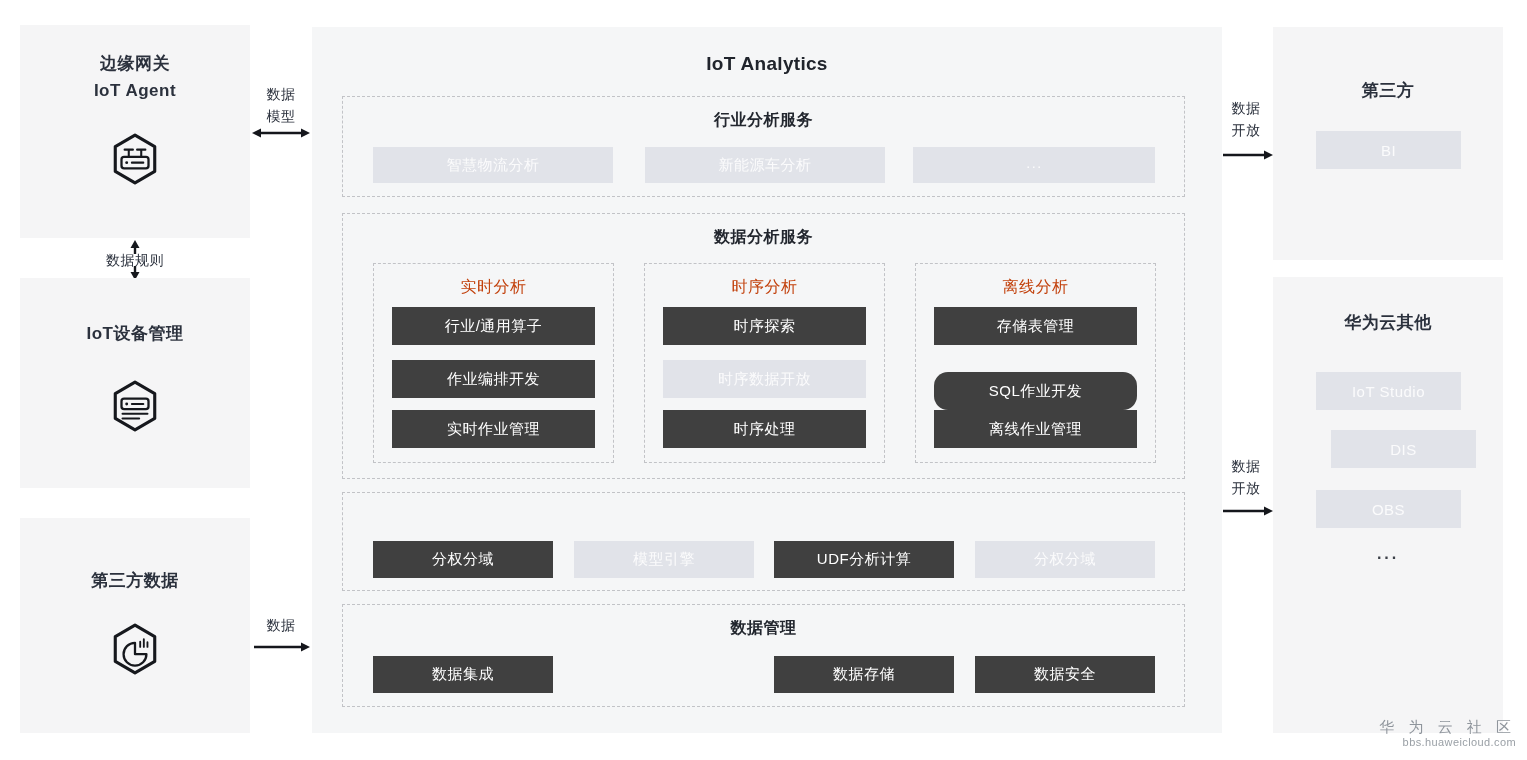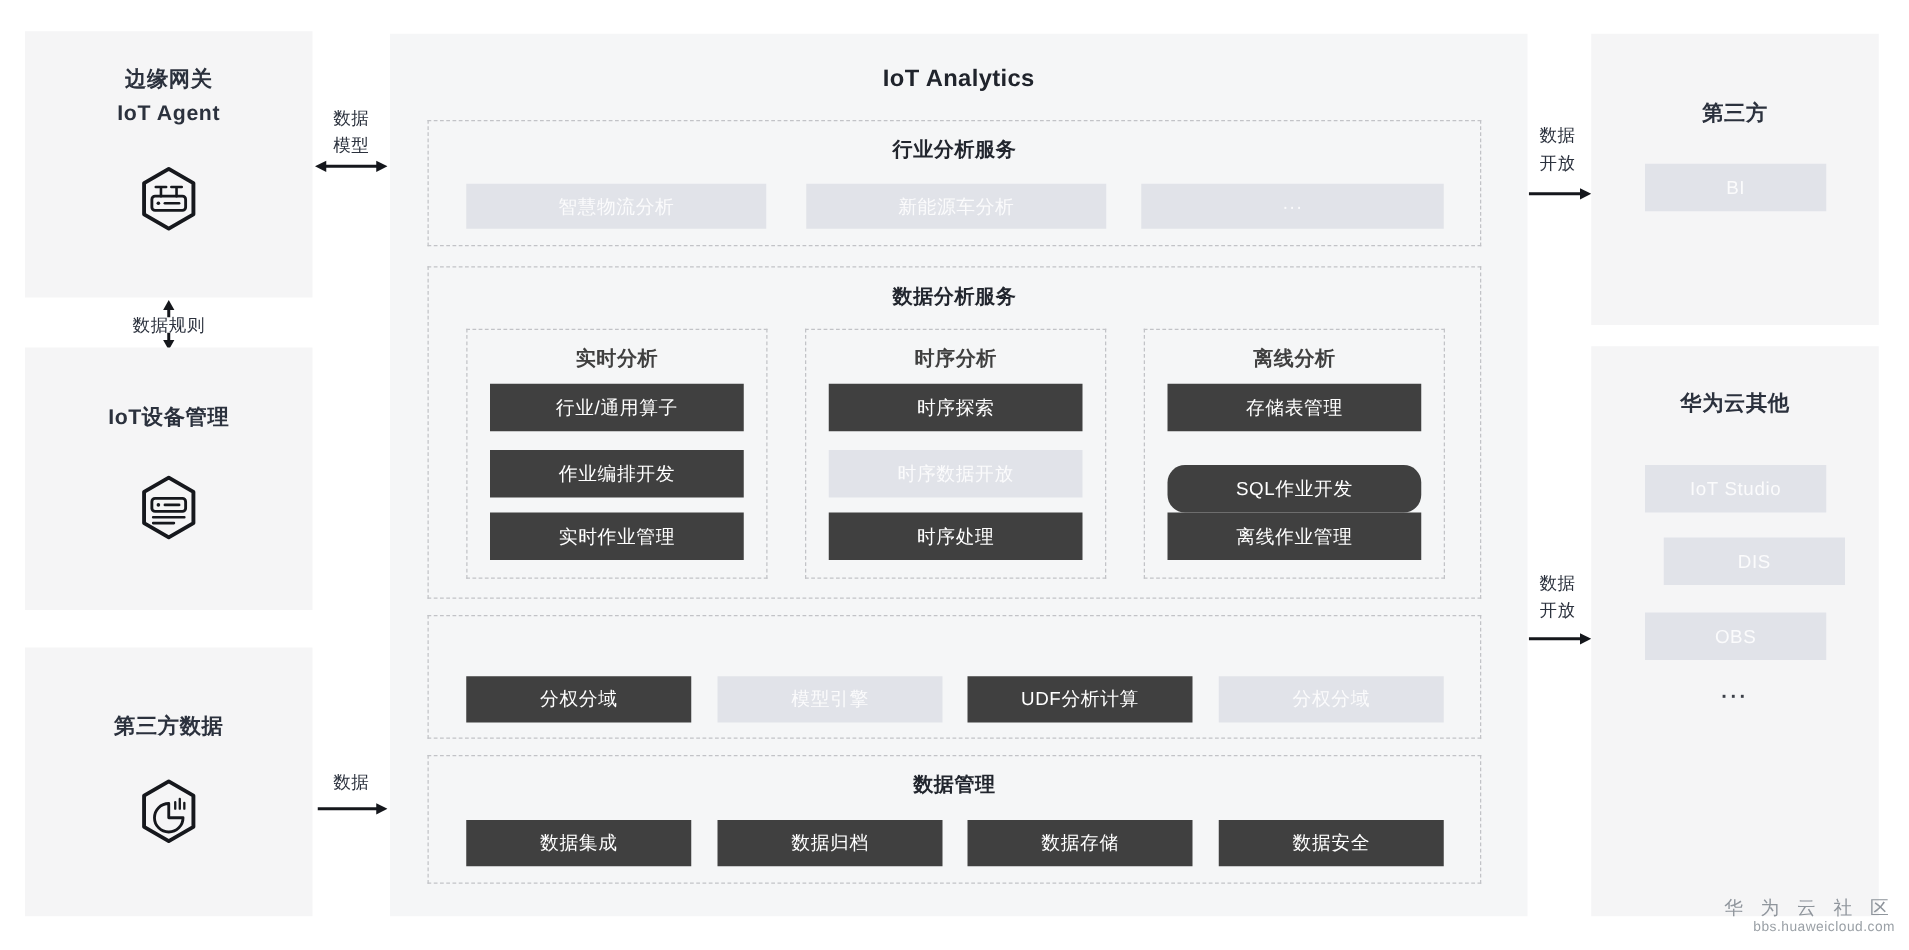--- a/index.html
+++ b/index.html
@@ -9,21 +9,21 @@
 
   .panel { position:absolute; background:#f5f5f6; }
   .panel-title { font-weight:600; font-size:17px; color:#2b313d; text-align:center; line-height:27px; letter-spacing:0.5px; }
   .icon-wrap { display:flex; justify-content:center; }
 
   .center-panel { position:absolute; left:312px; top:27px; width:910px; height:706px; background:#f5f6f7; }
   .center-title { text-align:center; font-size:19px; font-weight:700; color:#20242c; padding-top:26px; letter-spacing:0.3px; }
 
   .dashed { position:absolute; border:1px dashed #c2c3c7; }
   .section-title { text-align:center; font-weight:700; font-size:16px; color:#22262e; margin-top:13px; letter-spacing:0.5px; }
-  .group-title { text-align:center; font-weight:700; font-size:16px; color:#404040; margin-top:13px; letter-spacing:0.5px; }
+  .group-title { text-align:center; font-weight:400; font-size:16px; color:#c2410c; margin-top:13px; letter-spacing:0.5px; }
 
   .chip { position:absolute; display:flex; align-items:center; justify-content:center; font-size:15px; letter-spacing:0.5px; }
   .btn-blue { background:#404040; color:#ffffff; }
   .btn-gray { background:#e1e3e9; color:#fbfbfc; }
 
   .conn-label { position:absolute; font-size:14px; color:#2b313d; text-align:center; line-height:22px; letter-spacing:0.5px; }
   .arrow { position:absolute; }
   .more-text { position:absolute; font-size:16px; font-weight:700; color:#3c4048; text-align:center; letter-spacing:2px; }
 
   .watermark { position:absolute; right:11px; bottom:12px; text-align:right; }
@@ -139,21 +139,20 @@
     <div class="dashed" style="left:30px; top:465px; width:843px; height:99px;">
       <div class="chip btn-blue" style="left:30px; top:48px; width:180px; height:37px;">分权分域</div>
       <div class="chip btn-gray" style="left:231px; top:48px; width:180px; height:37px;">模型引擎</div>
       <div class="chip btn-blue" style="left:431px; top:48px; width:180px; height:37px;">UDF分析计算</div>
       <div class="chip btn-gray" style="left:632px; top:48px; width:180px; height:37px;">分权分域</div>
     </div>
 
     <div class="dashed" style="left:30px; top:577px; width:843px; height:103px;">
       <div class="section-title">数据管理</div>
       <div class="chip btn-blue" style="left:30px; top:51px; width:180px; height:37px;">数据集成</div>
-      <div class="chip btn-blue" style="left:231px; top:51px; width:180px; height:37px;">数据归档</div>
       <div class="chip btn-blue" style="left:431px; top:51px; width:180px; height:37px;">数据存储</div>
       <div class="chip btn-blue" style="left:632px; top:51px; width:180px; height:37px;">数据安全</div>
     </div>
   </div>
 
   <div class="conn-label" style="left:1222px; top:97px; width:48px;">
     <div>数据</div>
     <div>开放</div>
   </div>
   <svg class="arrow" style="left:1223px; top:149px;" width="50" height="12">

